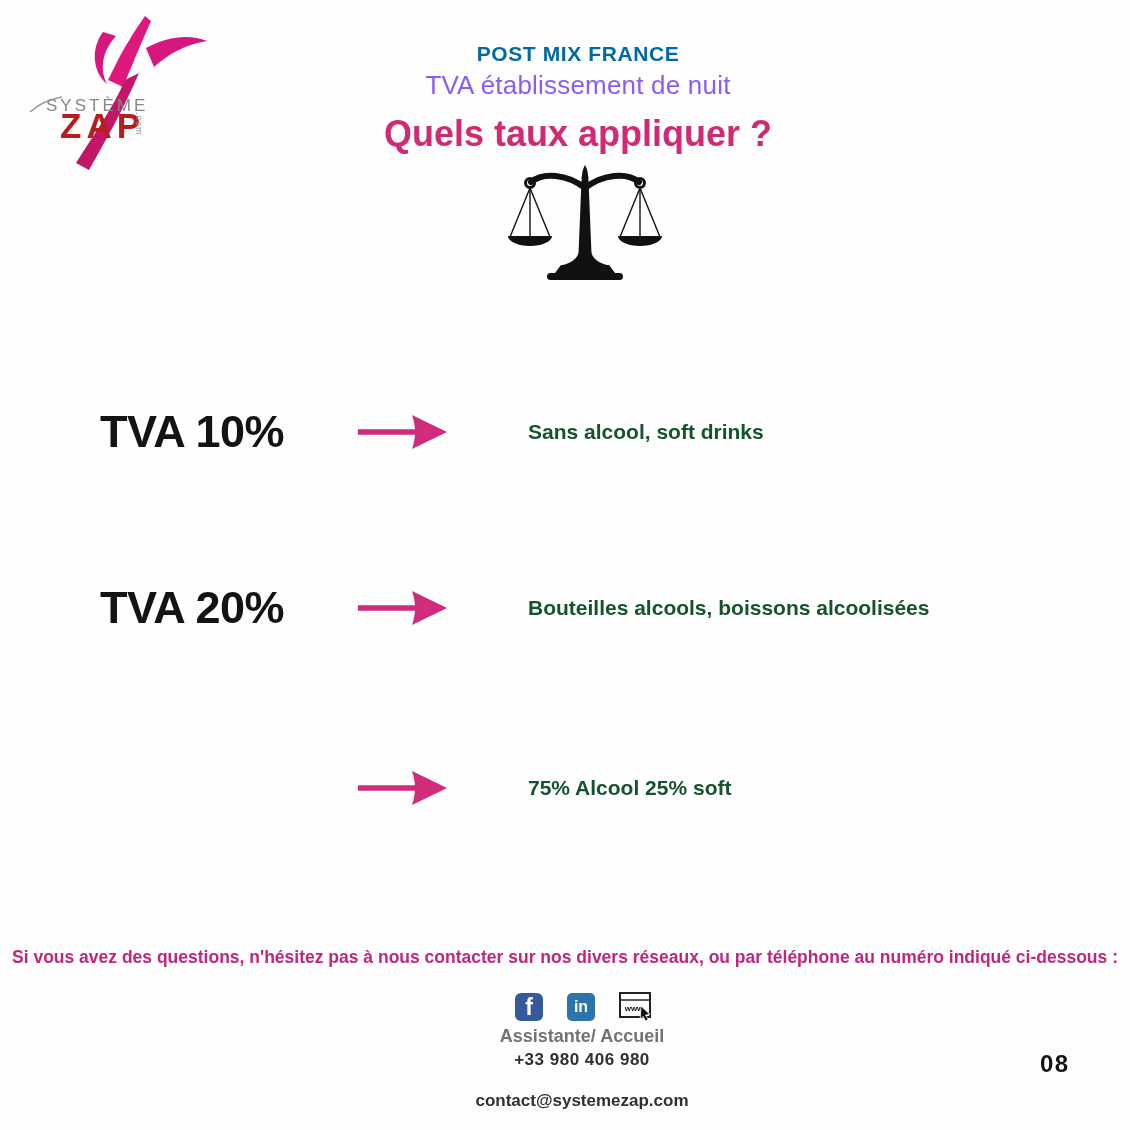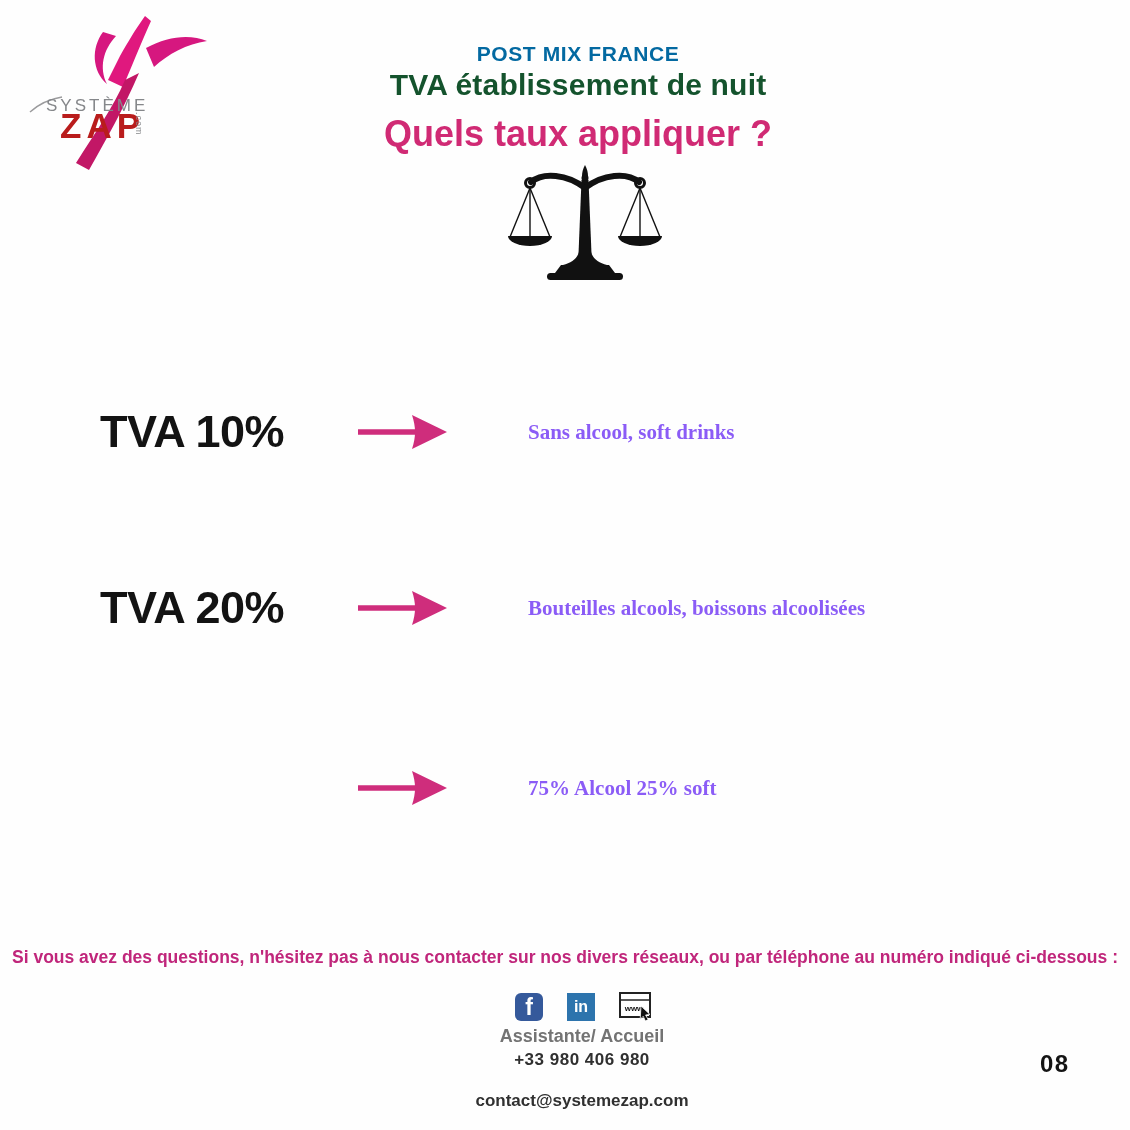--- a/index.html
+++ b/index.html
@@ -20,51 +20,51 @@
     letter-spacing:5px; color:#b91c1c;
   }
   .logo-com {
     position:absolute; left:106px; top:102px; writing-mode:vertical-rl;
     font-size:9px; letter-spacing:1px; color:#85878a;
   }
 
   
   .header { position:absolute; left:26px; right:0; top:42px; text-align:center; }
   .kicker { font-size:21px; font-weight:bold; letter-spacing:0.6px; color:#0369a1; line-height:24px; }
-  .title  { font-size:30px; font-weight:bold; color:#14532d; line-height:34px; margin-top:2px; letter-spacing:0.2px; }
+  .title  { font-size:26px; font-weight:normal; color:#8b5cf6; line-height:34px; margin-top:2px; letter-spacing:0.2px; }
   .subtitle { font-size:36px; font-weight:bold; color:#d02a74; line-height:40px; margin-top:12px; }
 
   .scale-wrap { position:absolute; left:505px; top:164px; width:160px; height:120px; }
 
   
   .row { position:absolute; left:0; width:100%; height:64px; }
   .row-1 { top:400px; } .row-2 { top:576px; } .row-3 { top:756px; }
   .row-label {
     position:absolute; left:55px; top:50%; transform:translateY(-50%);
     font-size:45px; font-weight:bold; letter-spacing:-0.5px; color:#131313; white-space:nowrap;margin-left:45px;
   }
   .row-arrow { position:absolute; left:356px; top:50%; transform:translateY(-50%); width:92px; height:40px; }
   .row-desc {
     position:absolute; left:528px; top:50%; transform:translateY(-50%);
-    font-size:21px; font-weight:bold; color:#8b5cf6; white-space:nowrap;font-family:Liberation Serif, serif;
+    font-size:21px; font-weight:bold; color:#14532d; white-space:nowrap;
   }
 
   
   .note {
     position:absolute; left:0; right:0; top:947px; text-align:center;
     font-size:17.5px; font-weight:bold; color:#c0267b;
   }
   .social { position:absolute; left:515px; top:992px; display:flex; gap:24px; align-items:center; }
   .icon-fb {
     width:28px; height:28px; border-radius:6px; background:#35599b; color:#fff;
     font-weight:bold; font-size:23px; display:flex; align-items:flex-end; justify-content:center;
     overflow:hidden; line-height:27px;
   }
   .icon-li {
-    width:28px; height:28px; border-radius:0; background:#2d74ad; color:#fff;
+    width:28px; height:28px; border-radius:5px; background:#2d74ad; color:#fff;
     font-weight:bold; font-size:16px; display:flex; align-items:center; justify-content:center;
   }
   .icon-www { width:34px; height:30px; }
 
   .contact { position:absolute; left:34px; right:0; top:1026px; text-align:center; }
   .contact-role  { font-size:18px; font-weight:bold; color:#737373; }
   .contact-phone { font-size:17px; font-weight:bold; color:#303030; margin-top:3px; letter-spacing:0.5px; }
   .contact-email { font-size:17px; font-weight:bold; color:#303030; margin-top:21px; }
 
   .pagenum {

